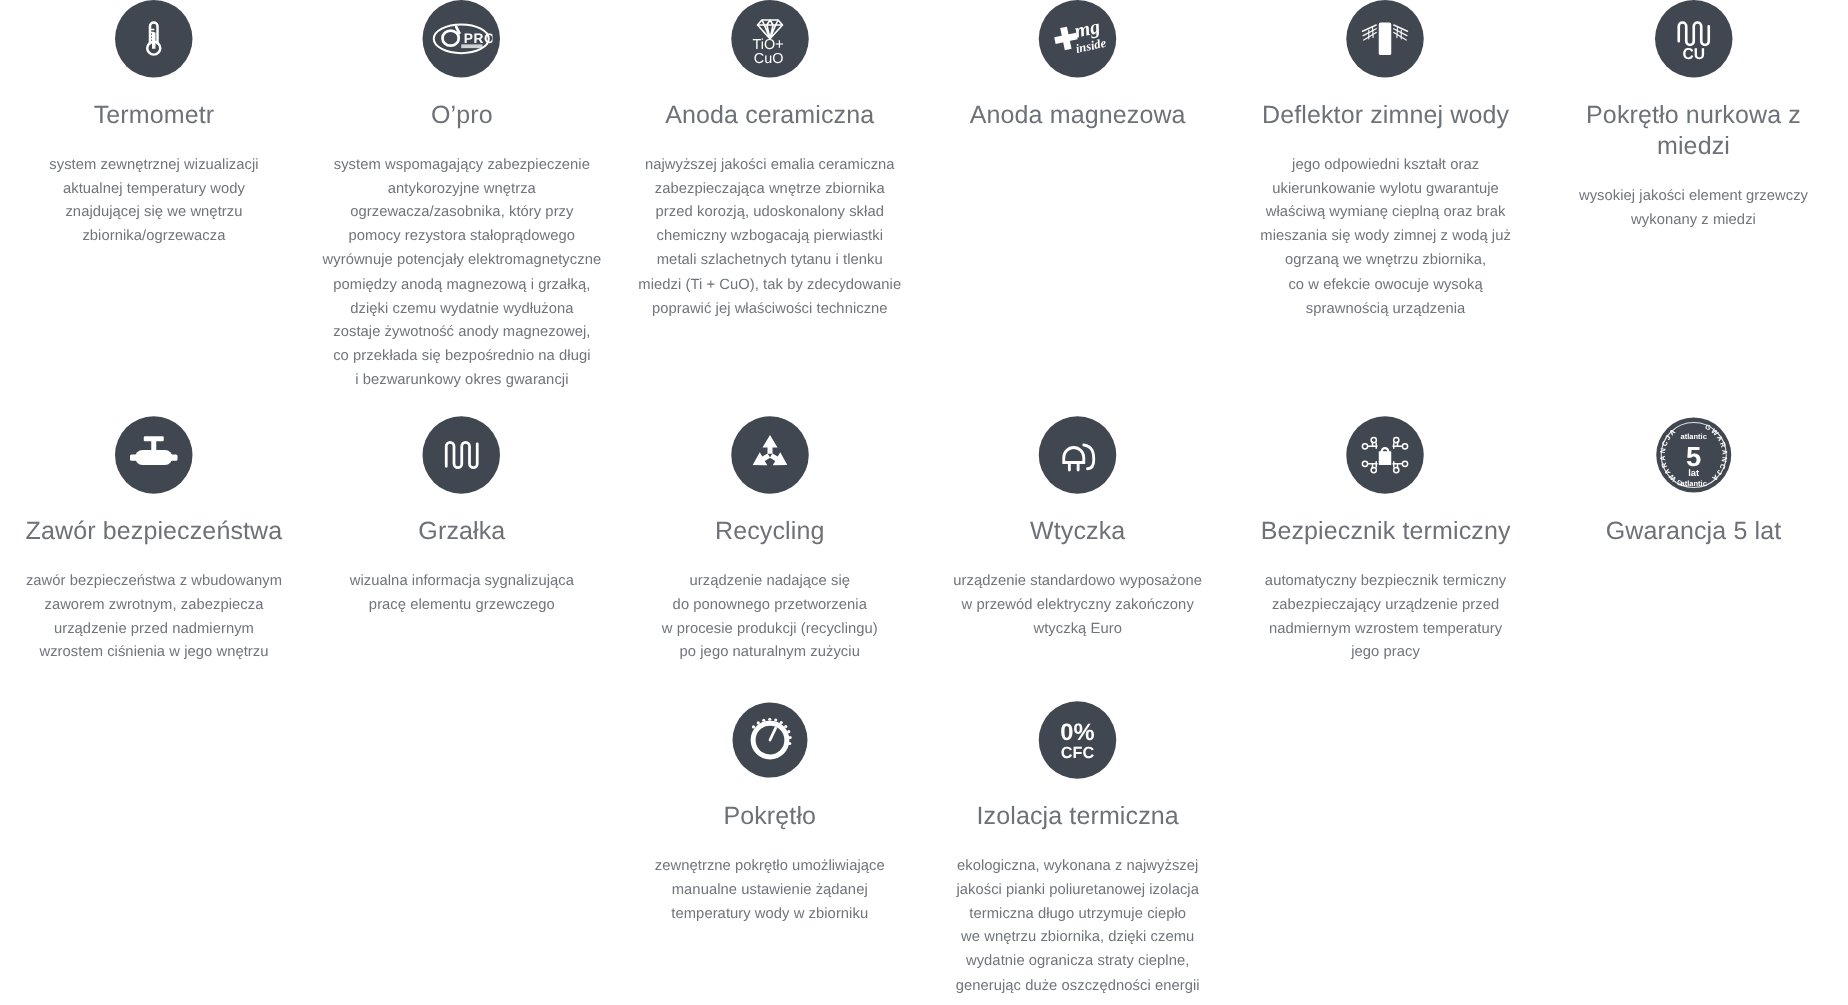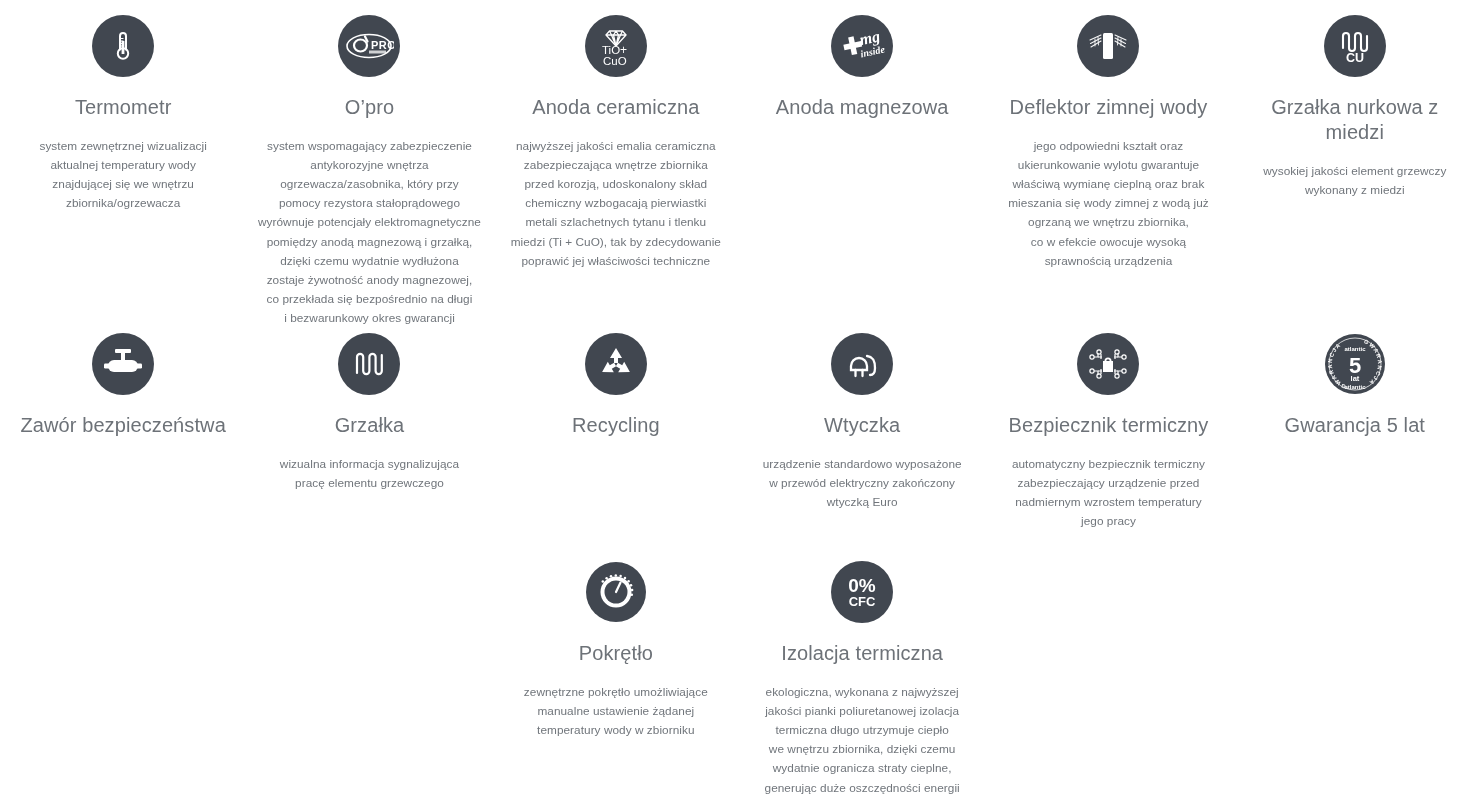--- a/index.html
+++ b/index.html
@@ -19,21 +19,21 @@
     align-items: flex-start;
   }
   .feature-cell {
     width: 247.5px;
     padding: 0 8px;
     display: flex;
     flex-direction: column;
     align-items: center;
     text-align: center;
   }
-  .row-1 .feature-cell { height: 325px; padding-top: 15px; }
+  .row-1 .feature-cell { height: 325px; }
   .row-2 .feature-cell { height: 236px; padding-top: 8px; }
   .row-3 .feature-cell { height: 243px; padding-top: 0px; }
 
   .icon-badge {
     width: 62px;
     height: 62px;
     border-radius: 50%;
     background: #414750;
     display: flex;
     align-items: center;
@@ -181,41 +181,45 @@
 sprawnością urządzenia</div>
     </div>
 
     <div class="feature-cell">
       <div class="icon-badge">
         <svg width="48" height="48" viewBox="0 0 48 48">
           <path d="M12 26 V14 a3 3 0 0 1 6 0 V26 a3 3 0 0 0 6 0 V14 a3 3 0 0 1 6 0 V26 a3 3 0 0 0 6 0 V14" fill="none" stroke="#fff" stroke-width="2.1" stroke-linecap="round"></path>
           <text x="24" y="40" text-anchor="middle" font-family="'Liberation Sans',sans-serif" font-size="12.5" font-weight="bold" fill="#fff">CU</text>
         </svg>
       </div>
-      <div class="feature-title">Grzałka nurkowa z miedzi</div>
+      <div class="feature-title">Pokrętło nurkowa z miedzi</div>
       <div class="feature-desc">wysokiej jakości element grzewczy
 wykonany z miedzi</div>
     </div>
   </div>
 
   <div class="features-row row-2" style="display:flex;width:1478px;">
 
     <div class="feature-cell">
       <div class="icon-badge">
         <svg width="44" height="44" viewBox="0 0 44 44">
           <g fill="#fff">
             <rect x="14" y="7" width="16" height="4" rx="1"></rect>
             <rect x="20" y="10" width="4" height="8"></rect>
             <path d="M13 18 H31 a5 5 0 0 1 0 12 H13 a5 5 0 0 1 0 -12 Z"></path>
             <rect x="3" y="21.5" width="12" height="5" rx="1.2"></rect>
             <rect x="29" y="21.5" width="12" height="5" rx="1.2"></rect>
           </g>
         </svg>
       </div>
       <div class="feature-title">Zawór bezpieczeństwa</div>
+      <div class="feature-desc">zawór bezpieczeństwa z wbudowanym
+zaworem zwrotnym, zabezpiecza
+urządzenie przed nadmiernym
+wzrostem ciśnienia w jego wnętrzu</div>
     </div>
 
     <div class="feature-cell">
       <div class="icon-badge">
         <svg width="44" height="44" viewBox="0 0 44 44">
           <path d="M10 31 V15 a3.1 3.1 0 0 1 6.2 0 V29 a3.1 3.1 0 0 0 6.2 0 V15 a3.1 3.1 0 0 1 6.2 0 V29 a3.1 3.1 0 0 0 6.2 0 V13" fill="none" stroke="#fff" stroke-width="2.2" stroke-linecap="round"></path>
         </svg>
       </div>
       <div class="feature-title">Grzałka</div>
       <div class="feature-desc">wizualna informacja sygnalizująca
@@ -226,20 +230,24 @@
       <div class="icon-badge">
         <svg width="40" height="40" viewBox="0 0 40 40">
           <g fill="#fff">
             <path d="M20 4 L26 14 L22 14 L22 19 L18 19 L18 14 L14 14 Z" transform="rotate(0 20 20)"></path>
             <path d="M20 4 L26 14 L22 14 L22 19 L18 19 L18 14 L14 14 Z" transform="rotate(120 20 20)"></path>
             <path d="M20 4 L26 14 L22 14 L22 19 L18 19 L18 14 L14 14 Z" transform="rotate(240 20 20)"></path>
           </g>
         </svg>
       </div>
       <div class="feature-title">Recycling</div>
+      <div class="feature-desc">urządzenie nadające się
+do ponownego przetworzenia
+w procesie produkcji (recyclingu)
+po jego naturalnym zużyciu</div>
     </div>
 
     <div class="feature-cell">
       <div class="icon-badge">
         <svg width="44" height="44" viewBox="0 0 44 44">
           <g fill="none" stroke="#fff" stroke-width="2.3" stroke-linecap="round">
             <path d="M11 24 a8 8 0 0 1 16 0 v4 H11 Z"></path>
             <line x1="15.5" y1="28" x2="15.5" y2="34"></line>
             <line x1="22.5" y1="28" x2="22.5" y2="34"></line>
             <path d="M27 14 c7 1 8 6 8 12 c0 5 -2 7 -5 7"></path>

